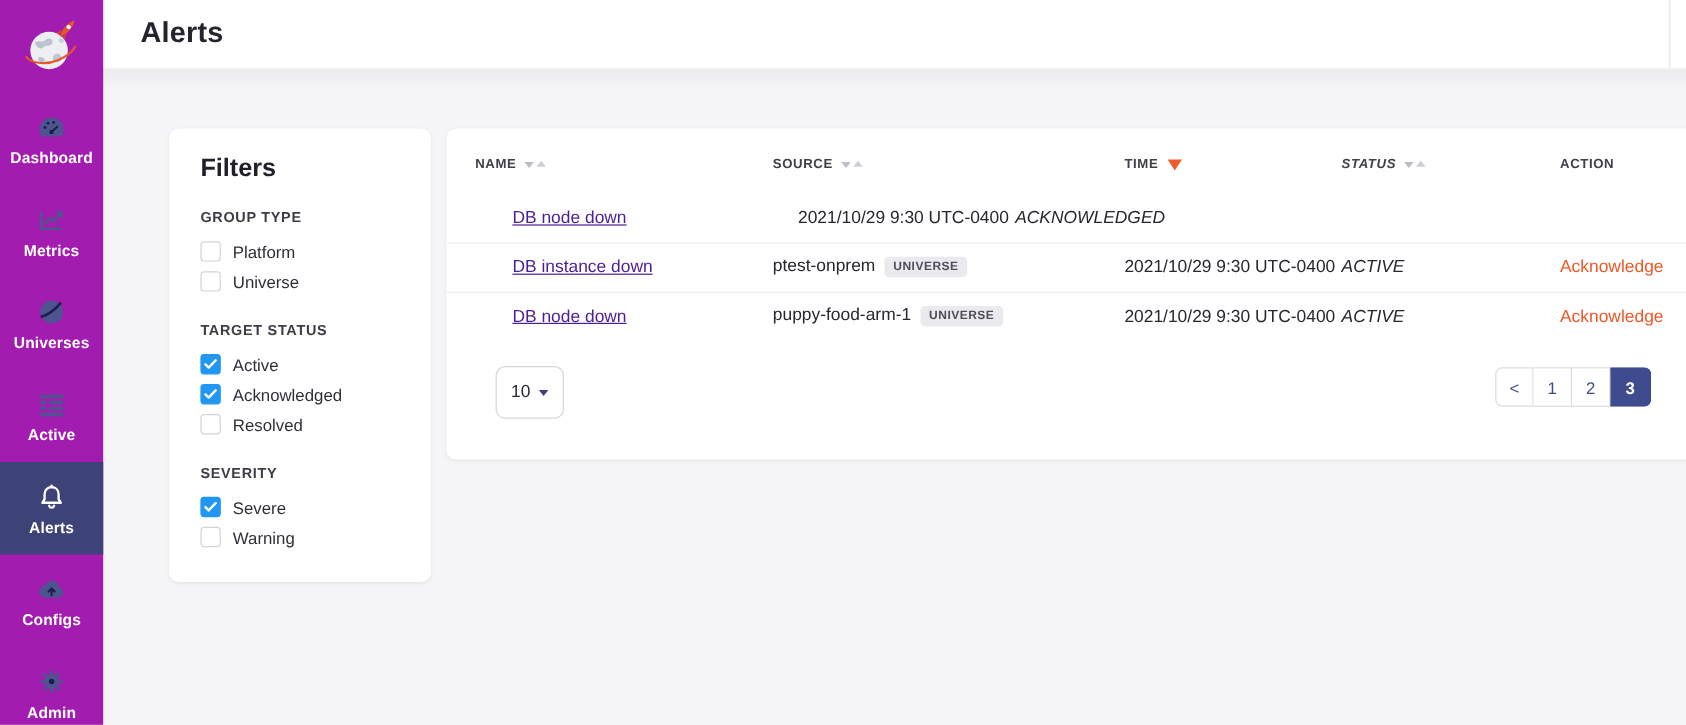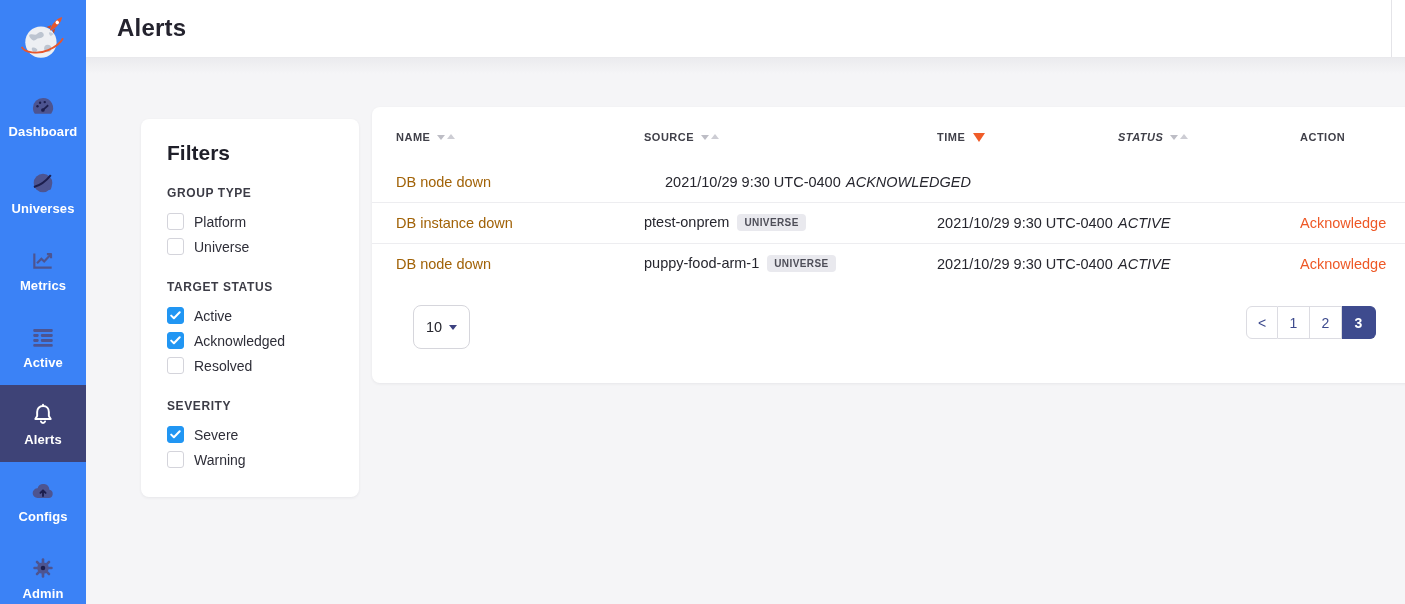--- a/index.html
+++ b/index.html
@@ -1,57 +1,57 @@
 <!DOCTYPE html>
 <html><head>
 <meta charset="utf-8">
 <style>
   * { margin:0; padding:0; box-sizing:border-box; }
   html,body { width:1405px; height:604px; overflow:hidden; font-family:"Liberation Sans",sans-serif; background:#f4f4f6; }
 
   
-  .sidebar { position:absolute; left:0; top:0; width:86px; height:604px; background:#3b82f6; z-index:5; }
+  .sidebar { position:absolute; left:0; top:0; width:86px; height:604px; background:#a21caf; z-index:5; }
   .logo-wrap { height:77px; display:flex; align-items:center; justify-content:center; }
   .side-item { height:77px; display:flex; flex-direction:column; align-items:center; justify-content:center; gap:5px; cursor:pointer; text-decoration:none; }
   .side-item.active { background:#3e4377; }
   .side-label { font-size:13px; font-weight:bold; color:#ffffff; letter-spacing:.1px; }
   .side-icon { width:26px; height:26px; display:flex; align-items:center; justify-content:center; }
 
   
   .main { position:absolute; left:86px; top:0; width:1319px; height:604px; }
   .topbar { position:relative; height:58px; background:#ffffff; border-bottom:1px solid #e9e9ec; }
   .topbar h1 { padding:14px 0 0 31px; font-size:24px; font-weight:bold; color:#24232e; letter-spacing:.2px; }
   .topbar-divider { position:absolute; right:13px; top:0; width:1px; height:100%; background:#e4e4e8; }
   .content { position:relative; height:546px; background:linear-gradient(#ebebee, #f5f5f7 16px); }
 
   .card { position:absolute; background:#fff; border-radius:8px; box-shadow:0 1px 3px rgba(40,40,60,.07); }
 
   
-  .filters-card { left:55px; top:61px; width:218px; height:378px; padding:22px 18px 0 26px; }
+  .filters-card { left:55px; top:49px; width:218px; height:378px; padding:22px 18px 0 26px; }
   .f-title { font-size:21px; font-weight:bold; color:#1f1f29; }
   .f-section { margin-top:21px; }
   .f-section-label { font-size:12px; font-weight:bold; color:#3c3c46; letter-spacing:.6px; margin-bottom:9px; }
   .f-option { display:flex; align-items:center; height:25px; cursor:pointer; }
   .cbx { width:17px; height:17px; border:1.5px solid #d4d4db; border-radius:3px; background:#fff; display:flex; align-items:center; justify-content:center; flex:none; }
   .cbx.checked { background:#2196f3; border-color:#2196f3; }
   .f-option-label { margin-left:10px; font-size:14px; color:#2e2e38; }
 
   
   .table-card { left:286px; top:49px; width:1160px; height:276px; }
   .thead { display:flex; align-items:center; padding-left:24px; margin-top:22px; height:16px; }
   .th { font-size:11px; font-weight:bold; color:#404049; letter-spacing:.5px; display:flex; align-items:center; cursor:pointer; }
   .c-name{width:248px;} .c-source{width:272px;} .c-time{width:181px;margin-left:21px;} .c-status{width:182px;font-style:italic;} .c-action{flex:1;}
   .sort-pair { display:inline-flex; align-items:center; margin-left:7px; }
   .tri-dn { width:0; height:0; border-left:4px solid transparent; border-right:4px solid transparent; border-top:5px solid #bdbdc5; }
   .tri-up { width:0; height:0; border-left:4px solid transparent; border-right:4px solid transparent; border-bottom:5px solid #cdcdd4; margin-left:2px; position:relative; top:-1px; }
   .tri-dn-lg { width:0; height:0; border-left:6px solid transparent; border-right:6px solid transparent; border-top:9px solid #f05c28; margin-left:8px; }
   .tbody { margin-top:16px; }
   .trow { display:flex; align-items:center; padding-left:24px; height:41px; font-size:14.5px; color:#26262e; }
   .trow + .trow { border-top:1px solid #ededf0; }
-  .name-link { color:#a16207; cursor:pointer; }
+  .name-link { color:#4c1d95; text-decoration:underline; cursor:pointer;margin-left:31px; }
   .badge { display:inline-block; background:#e9e9ee; color:#4e4e58; font-size:10px; font-weight:bold; letter-spacing:.4px; padding:3px 7px; border-radius:4px; margin-left:8px; position:relative; top:-1px; }
   .action-link { color:#ee5826; cursor:pointer; }
 
   
   .pgsize { position:absolute; left:41px; top:198px; width:57px; height:44px; background:#fff; border:1px solid #d6d6dc; border-radius:8px; display:flex; align-items:center; justify-content:center; gap:7px; font-size:14.5px; color:#26262e; cursor:pointer;text-align:center; }
   .caret-dn { width:0; height:0; border-left:4.5px solid transparent; border-right:4.5px solid transparent; border-top:5.5px solid #3c4180; }
   .pages { position:absolute; left:874px; top:199px; display:flex; height:33px; }
   .page-btn { min-width:32px; padding:0 2px; border:1px solid #dcdce2; border-left:none; background:#fff; color:#3e4b8e; font-size:14px; display:flex; align-items:center; justify-content:center; cursor:pointer; font-family:"Liberation Sans",sans-serif; }
   .page-btn:first-child { border-left:1px solid #dcdce2; border-radius:6px 0 0 6px; }
   .page-btn.active { min-width:34px; background:#3e4b8e; border-color:#3e4b8e; color:#fff; border-radius:0 6px 6px 0; font-weight:bold; }
@@ -86,38 +86,38 @@
           <circle cx="13.6" cy="8.4" r="1.1" fill="#1c1e4d"></circle>
           <path stroke="#1c1e4d" stroke-width="1.6" d="M12.3 15.3l4.5-4"></path>
           <circle cx="11.9" cy="15.7" r="1.7" fill="#1c1e4d"></circle>
         </svg>
     </span>
     <span class="side-label">Dashboard</span>
   </a>
 
   <a class="side-item">
     <span class="side-icon">
+      <svg width="26" height="26" viewBox="0 0 24 24" fill="none" stroke="#4d5490" stroke-width="2">
+          <path d="M4 6v13h16"></path>
+          <path d="M6.5 15l4-4.2 2.6 2.6 6-6.4"></path>
+          <path d="M15.6 6.6h3.8v3.8" stroke-linejoin="round"></path>
+        </svg>
+    </span>
+    <span class="side-label">Metrics</span>
+  </a>
+
+  <a class="side-item">
+    <span class="side-icon">
       <svg width="26" height="26" viewBox="0 0 24 24">
           <circle cx="12" cy="12" r="8.6" fill="#4d5490"></circle>
           <path d="M3.6 15.8C9 14.4 15.3 9.6 19.2 4.8" stroke="#1c1e4d" stroke-width="1.9" fill="none"></path>
           <circle cx="17.6" cy="16.4" r="2.1" fill="#4d5490"></circle>
         </svg>
     </span>
     <span class="side-label">Universes</span>
-  </a>
-
-  <a class="side-item">
-    <span class="side-icon">
-      <svg width="26" height="26" viewBox="0 0 24 24" fill="none" stroke="#4d5490" stroke-width="2">
-          <path d="M4 6v13h16"></path>
-          <path d="M6.5 15l4-4.2 2.6 2.6 6-6.4"></path>
-          <path d="M15.6 6.6h3.8v3.8" stroke-linejoin="round"></path>
-        </svg>
-    </span>
-    <span class="side-label">Metrics</span>
   </a>
 
   <a class="side-item">
     <span class="side-icon">
       <svg width="26" height="26" viewBox="0 0 24 24" fill="#4d5490">
           <rect x="3" y="4.6" width="18" height="2.7" rx="1"></rect>
           <rect x="3" y="9.2" width="5" height="2.7" rx="1"></rect>
           <rect x="10" y="9.2" width="11" height="2.7" rx="1"></rect>
           <rect x="3" y="13.8" width="5" height="2.7" rx="1"></rect>
           <rect x="10" y="13.8" width="11" height="2.7" rx="1"></rect>

